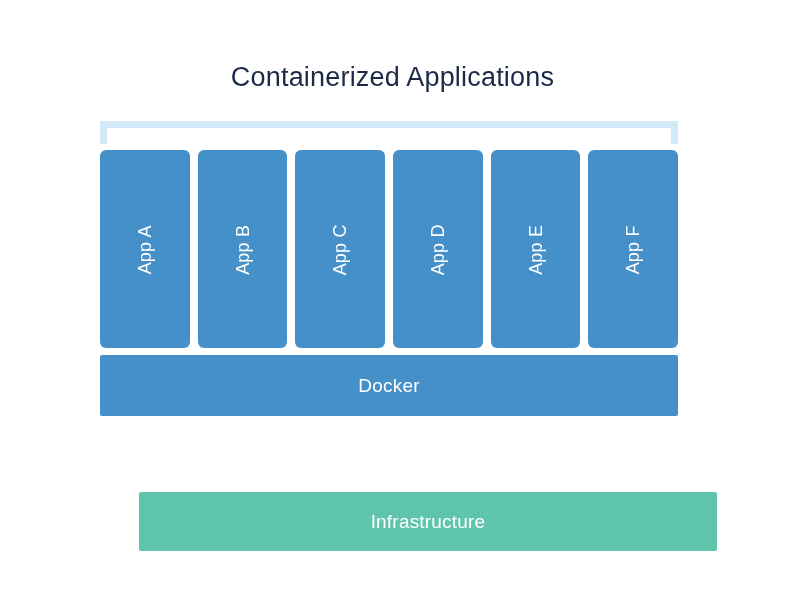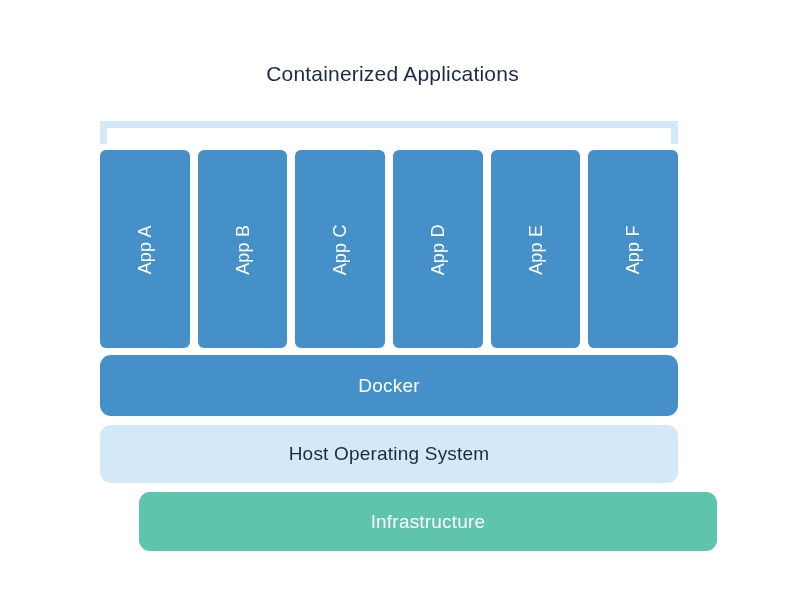--- a/index.html
+++ b/index.html
@@ -21,21 +21,21 @@
     overflow: hidden;
   }
 
   
   .diagram-title {
     position: absolute;
     left: 0;
     top: 62px;
     width: 785px;
     text-align: center;
-    font-size: 21px;
+    font-size: 27px;
     font-weight: 400;
     letter-spacing: 0.2px;
     color: #1b2a47;
     white-space: nowrap;
   }
 
   
   .bracket {
     position: absolute;
     left: 100px;
@@ -91,21 +91,21 @@
     font-size: 18px;
     font-weight: 400;
     letter-spacing: 0.2px;
   }
 
   
   .layer-bar {
     position: absolute;
     left: 100px;
     width: 578px;
-    border-radius: 11px;
+    border-radius: 2px;
     display: flex;
     align-items: center;
     justify-content: center;
     font-size: 19px;
     font-weight: 400;
     letter-spacing: 0.2px;
   }
   .layer-docker {
     top: 355px;
     height: 61px;
@@ -162,17 +162,16 @@
     </div>
 
     <div class="app-box">
       <span class="app-label">App F</span>
     </div>
 
   </div>
 
   <div class="layer-bar layer-docker">Docker</div>
 
-  <div class="layer-bar layer-host">Host Operating System</div>
 
   <div class="layer-bar layer-infra">Infrastructure</div>
 
 </div>
 
 </body></html>

